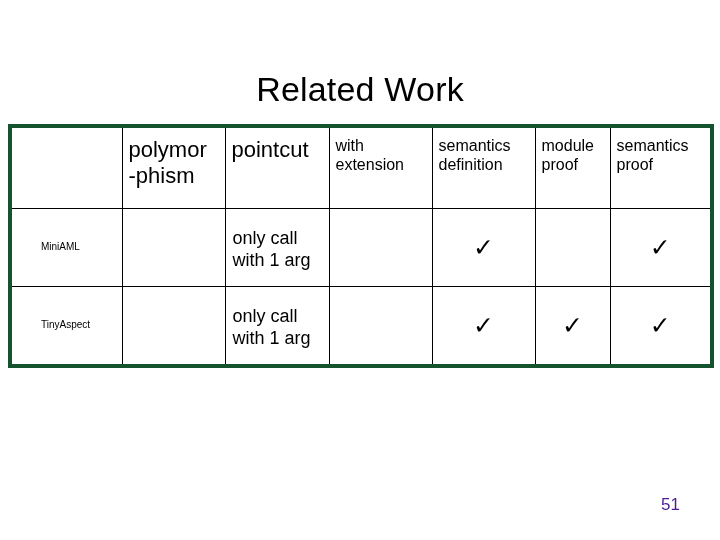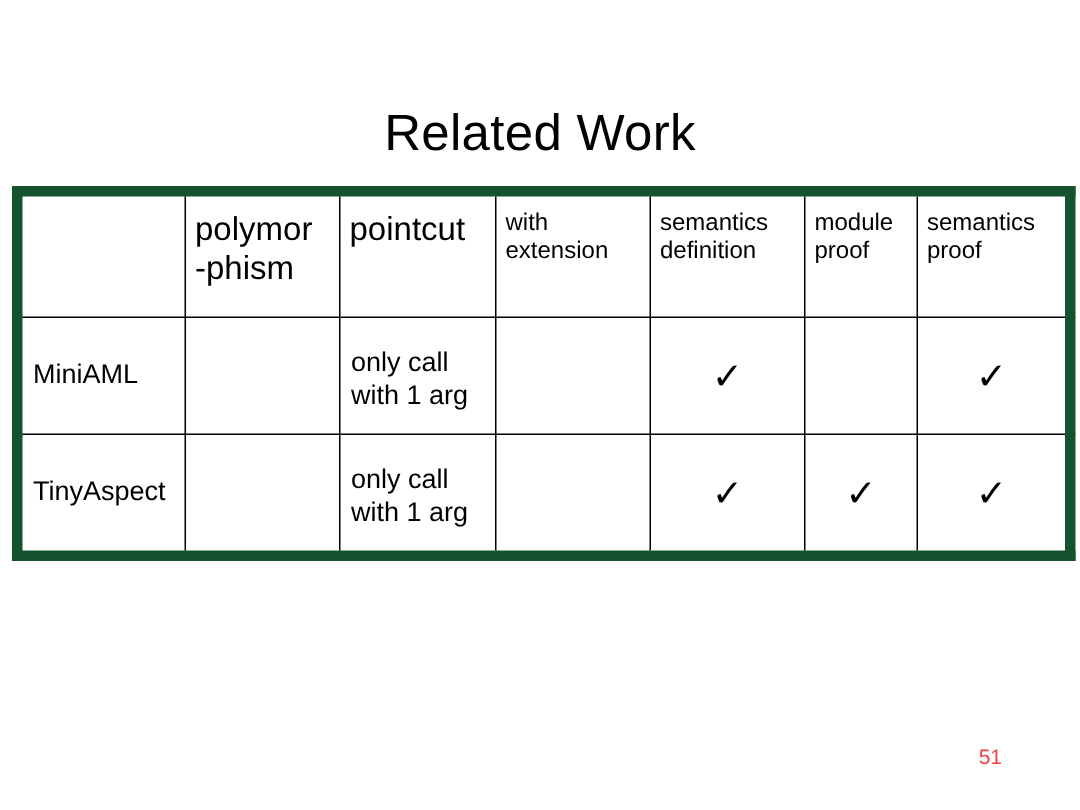--- a/index.html
+++ b/index.html
@@ -35,21 +35,21 @@
   .table-wrap {
     position: absolute;
     left: 8px;
     top: 124px;
     width: 702px;
   }
   table.cmp {
     border-collapse: collapse;
     table-layout: fixed;
     width: 702px;
-    border: 7px solid #14532d;
+    border: 4px solid #14532d;
   }
   table.cmp td, table.cmp th {
     border: 1px solid #000000;
     padding: 0;
     vertical-align: top;
     font-weight: normal;
     text-align: left;
     background: #ffffff;
   }
 
@@ -77,23 +77,24 @@
   }
   .hd.big.mid {
   }
 
   
   tr.body-row td { height: 77px; }
   tr.body-row.last td { height: 73px; }
 
   .rowlabel {
     display: block;
-    font-size: 18px;
+    font-size: 10px;
     line-height: 19px;
     padding: 28px 4px 0 7px;
+    margin-left: 22px;
   }
   .rowlabel.two-line {
     padding-top: 18px;
   }
 
   .cellnote {
     display: block;
     font-size: 18px;
     line-height: 22px;
     padding: 18px 4px 0 7px;
@@ -114,25 +115,25 @@
     padding-top: 26px;
     font-family: "DejaVu Sans", sans-serif;
     color: #000000;
   }
   .check.centerish { padding-top: 24px; }
   .cell-empty { display: block; }
 
   
   .page-num {
     position: absolute;
-    right: 52px;
+    right: 40px;
     bottom: 28px;
-    font-size: 14px;
+    font-size: 17px;
     line-height: 15px;
-    color: #ef4444;
+    color: #4c1d95;
   }
 </style>
 </head>
 <body>
 
 <h1 class="slide-title">Related Work</h1>
 
 <div class="table-wrap">
   <table class="cmp">
     <colgroup>

